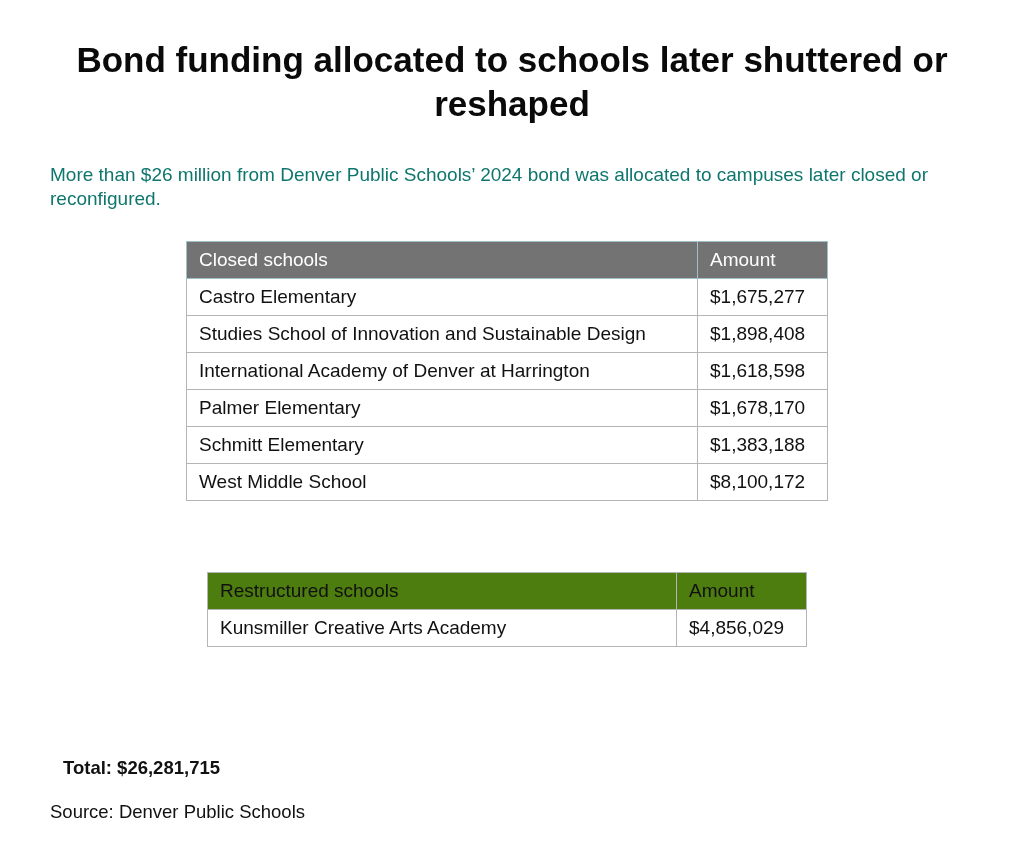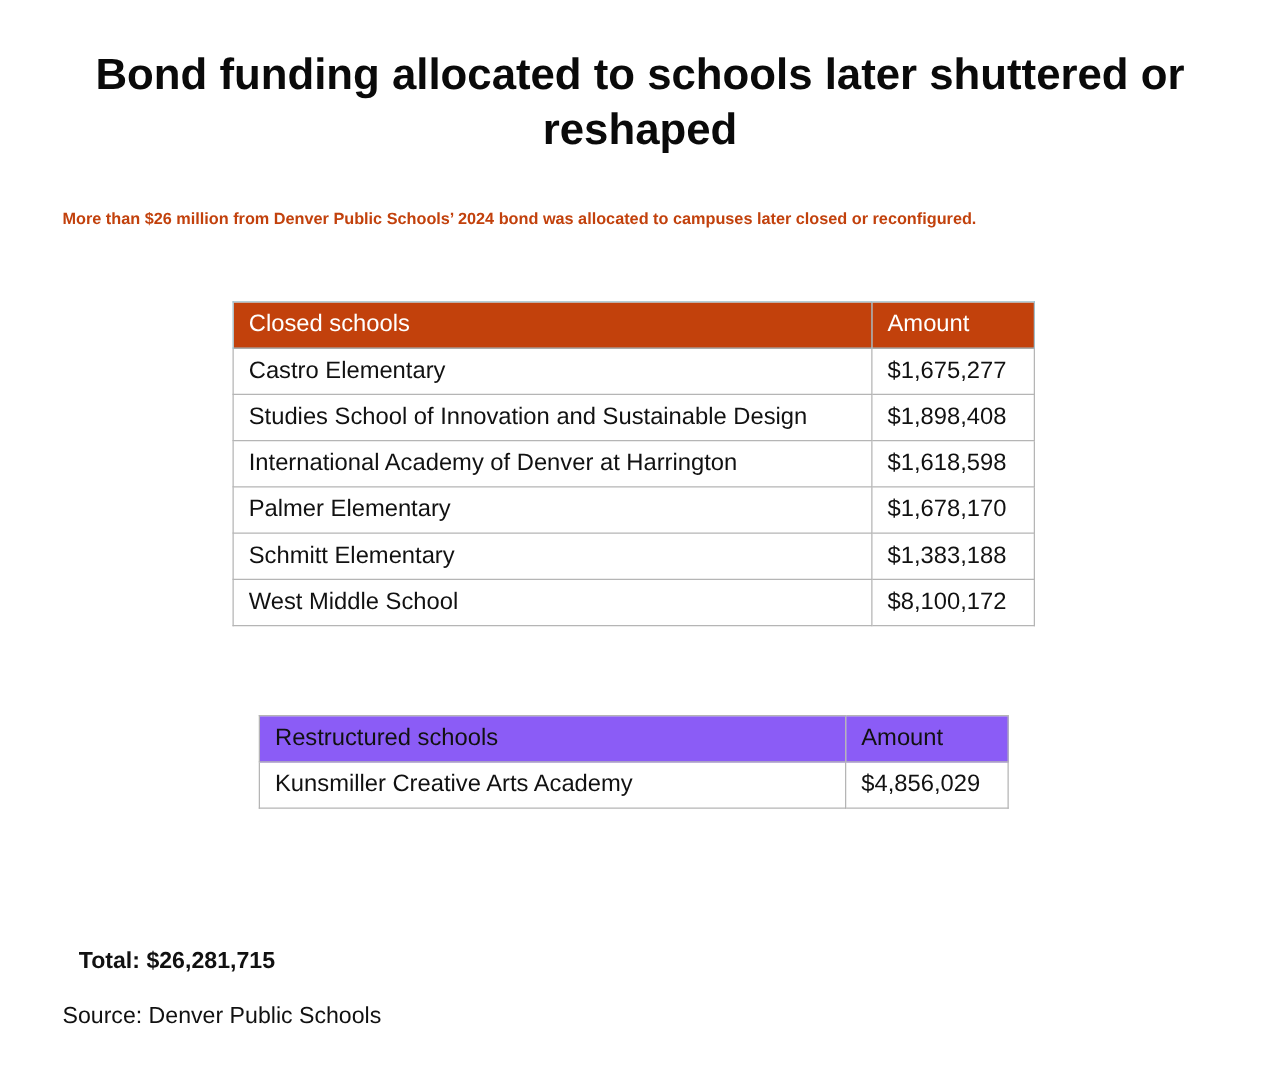--- a/index.html
+++ b/index.html
@@ -1,28 +1,28 @@
 <!DOCTYPE html>
 <html><head>
 <meta charset="utf-8">
 <style>
   html, body { margin: 0; padding: 0; background: #ffffff; }
   body { width: 1024px; height: 861px; position: relative; overflow: hidden;
          font-family: "Liberation Sans", sans-serif; color: #111; }
   .title { position: absolute; left: 40px; width: 944px; top: 38px; text-align: center;
            font-weight: bold; font-size: 35px; line-height: 44px; color: #0a0a0a; }
   .subtitle { position: absolute; left: 50px; width: 900px; top: 163px;
-              font-size: 13px; line-height: 24px; color: #c2410c; font-weight: bold; }
+              font-size: 19px; line-height: 24px; color: #0f766e; }
   table { position: absolute; border-collapse: collapse; font-size: 19px; color: #111; }
   td { border: 1px solid #b5b5b5; height: 36.5px; padding: 0 12px; white-space: nowrap; line-height: 36px; box-sizing: border-box; }
   .t1 { left: 186px; top: 241px; width: 642px; }
-  .t1 .hdr td { background: #c2410c; color: #ffffff; border-color: #9fbfcc; }
+  .t1 .hdr td { background: #737373; color: #ffffff; border-color: #9fbfcc; }
   .t1 td.amt { width: 130px; }
   .t2 { left: 207px; top: 572px; width: 600px; }
-  .t2 .hdr td { background: #8b5cf6; color: #111; }
+  .t2 .hdr td { background: #4d7c0f; color: #111; }
   .t2 td.amt { width: 130px; }
   .total { position: absolute; left: 63px; top: 757px; font-weight: bold; font-size: 18.5px; }
   .source { position: absolute; left: 50px; top: 801px; font-size: 18.5px; }
 </style>
 </head>
 <body>
 
 <div class="title">Bond funding allocated to schools later shuttered or reshaped</div>
 <div class="subtitle">More than $26 million from Denver Public Schools’ 2024 bond was allocated to campuses later closed or reconfigured.</div>
 

